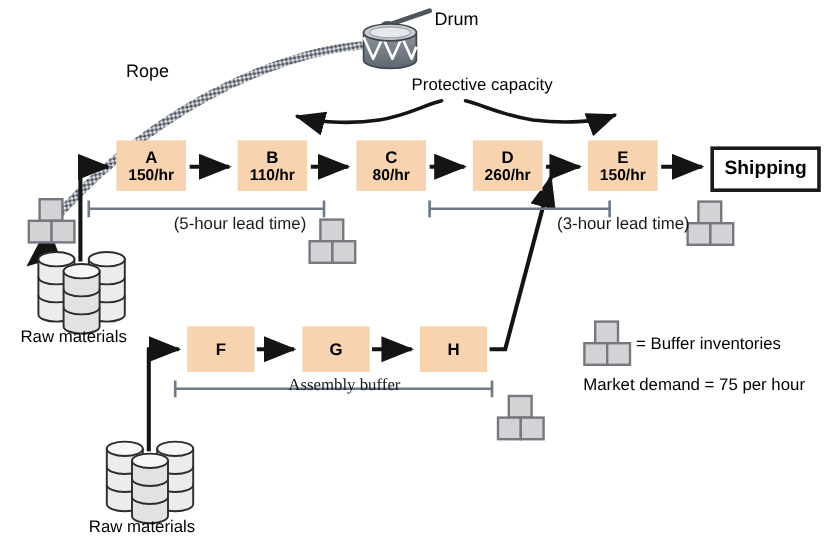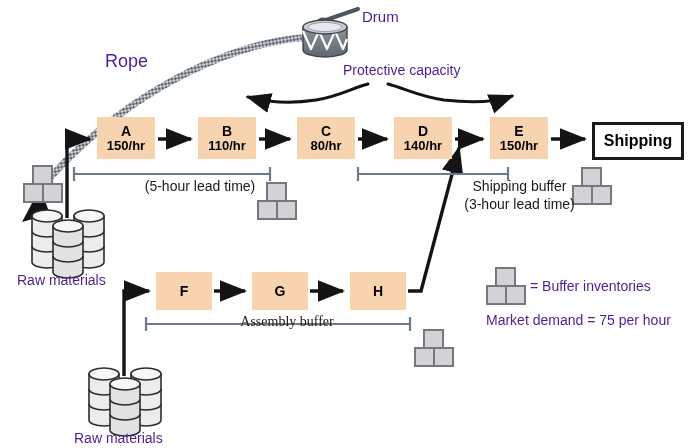--- a/index.html
+++ b/index.html
@@ -11,21 +11,21 @@
     display:flex;flex-direction:column;align-items:center;justify-content:center;
     font-weight:bold;color:#000;line-height:1.05;
   }
   .proc .pname{font-size:14px;}
   .proc .prate{font-size:13px;}
   .shipbox{
     position:absolute;background:#fff;border:3px solid #1a1a1a;
     display:flex;align-items:center;justify-content:center;
     font-weight:bold;font-size:16px;color:#000;
   }
-  .lbl{position:absolute;font-size:14px;color:#4c1d95;white-space:nowrap;}
+  .lbl{position:absolute;font-size:14px;color:#000000;white-space:nowrap;}
   .lbl2{position:absolute;font-size:14px;color:#1a1a1a;text-align:center;line-height:1.25;white-space:nowrap;}
 </style>
 </head>
 <body>
 
 <div id="stage">
 
   <svg id="svgroot" viewBox="0 0 689 448">
     <defs>
       <marker id="arrHead" markerWidth="9" markerHeight="9" refX="7.4" refY="3.2" orient="auto" markerUnits="strokeWidth">
@@ -158,21 +158,21 @@
   <div class="proc" style="left:198px;top:117px;width:58px;height:42px;">
     <div class="pname">B</div>
     <div class="prate">110/hr</div>
   </div>
   <div class="proc" style="left:297px;top:117px;width:58px;height:42px;">
     <div class="pname">C</div>
     <div class="prate">80/hr</div>
   </div>
   <div class="proc" style="left:394px;top:117px;width:58px;height:42px;">
     <div class="pname">D</div>
-    <div class="prate">140/hr</div>
+    <div class="prate">260/hr</div>
   </div>
   <div class="proc" style="left:490px;top:117px;width:58px;height:42px;">
     <div class="pname">E</div>
     <div class="prate">150/hr</div>
   </div>
 
   <div class="shipbox" style="left:592px;top:122px;width:86px;height:32px;">
     <span>Shipping</span>
   </div>
 
@@ -180,29 +180,28 @@
     <div class="pname">F</div>
   </div>
   <div class="proc" style="left:252px;top:272px;width:56px;height:38px;">
     <div class="pname">G</div>
   </div>
   <div class="proc" style="left:350px;top:272px;width:56px;height:38px;">
     <div class="pname">H</div>
   </div>
 
   <div class="lbl" style="left:362px;top:8px;font-size:15px;">Drum</div>
-  <div class="lbl" style="left:105px;top:51px;font-size:18px;">Rope</div>
+  <div class="lbl" style="left:105px;top:51px;font-size:15px;">Rope</div>
   <div class="lbl" style="left:307px;top:62px;font-size:14px;margin-left:36px;">Protective capacity</div>
 
   <div class="lbl2" style="left:120px;top:178px;width:160px;">
     <div>(5-hour lead time)</div>
   </div>
 
   <div class="lbl2" style="left:452px;top:178px;width:135px;">
-    <div>Shipping buffer</div>
     <div>(3-hour lead time)</div>
   </div>
 
   <div class="lbl2" style="left:212px;top:313px;width:150px;font-family:Liberation Serif, serif;">
     <div>Assembly buffer</div>
   </div>
 
   <div class="lbl" style="left:17px;top:272px;font-size:14px;">Raw materials</div>
   <div class="lbl" style="left:74px;top:430px;font-size:14px;">Raw materials</div>
 

